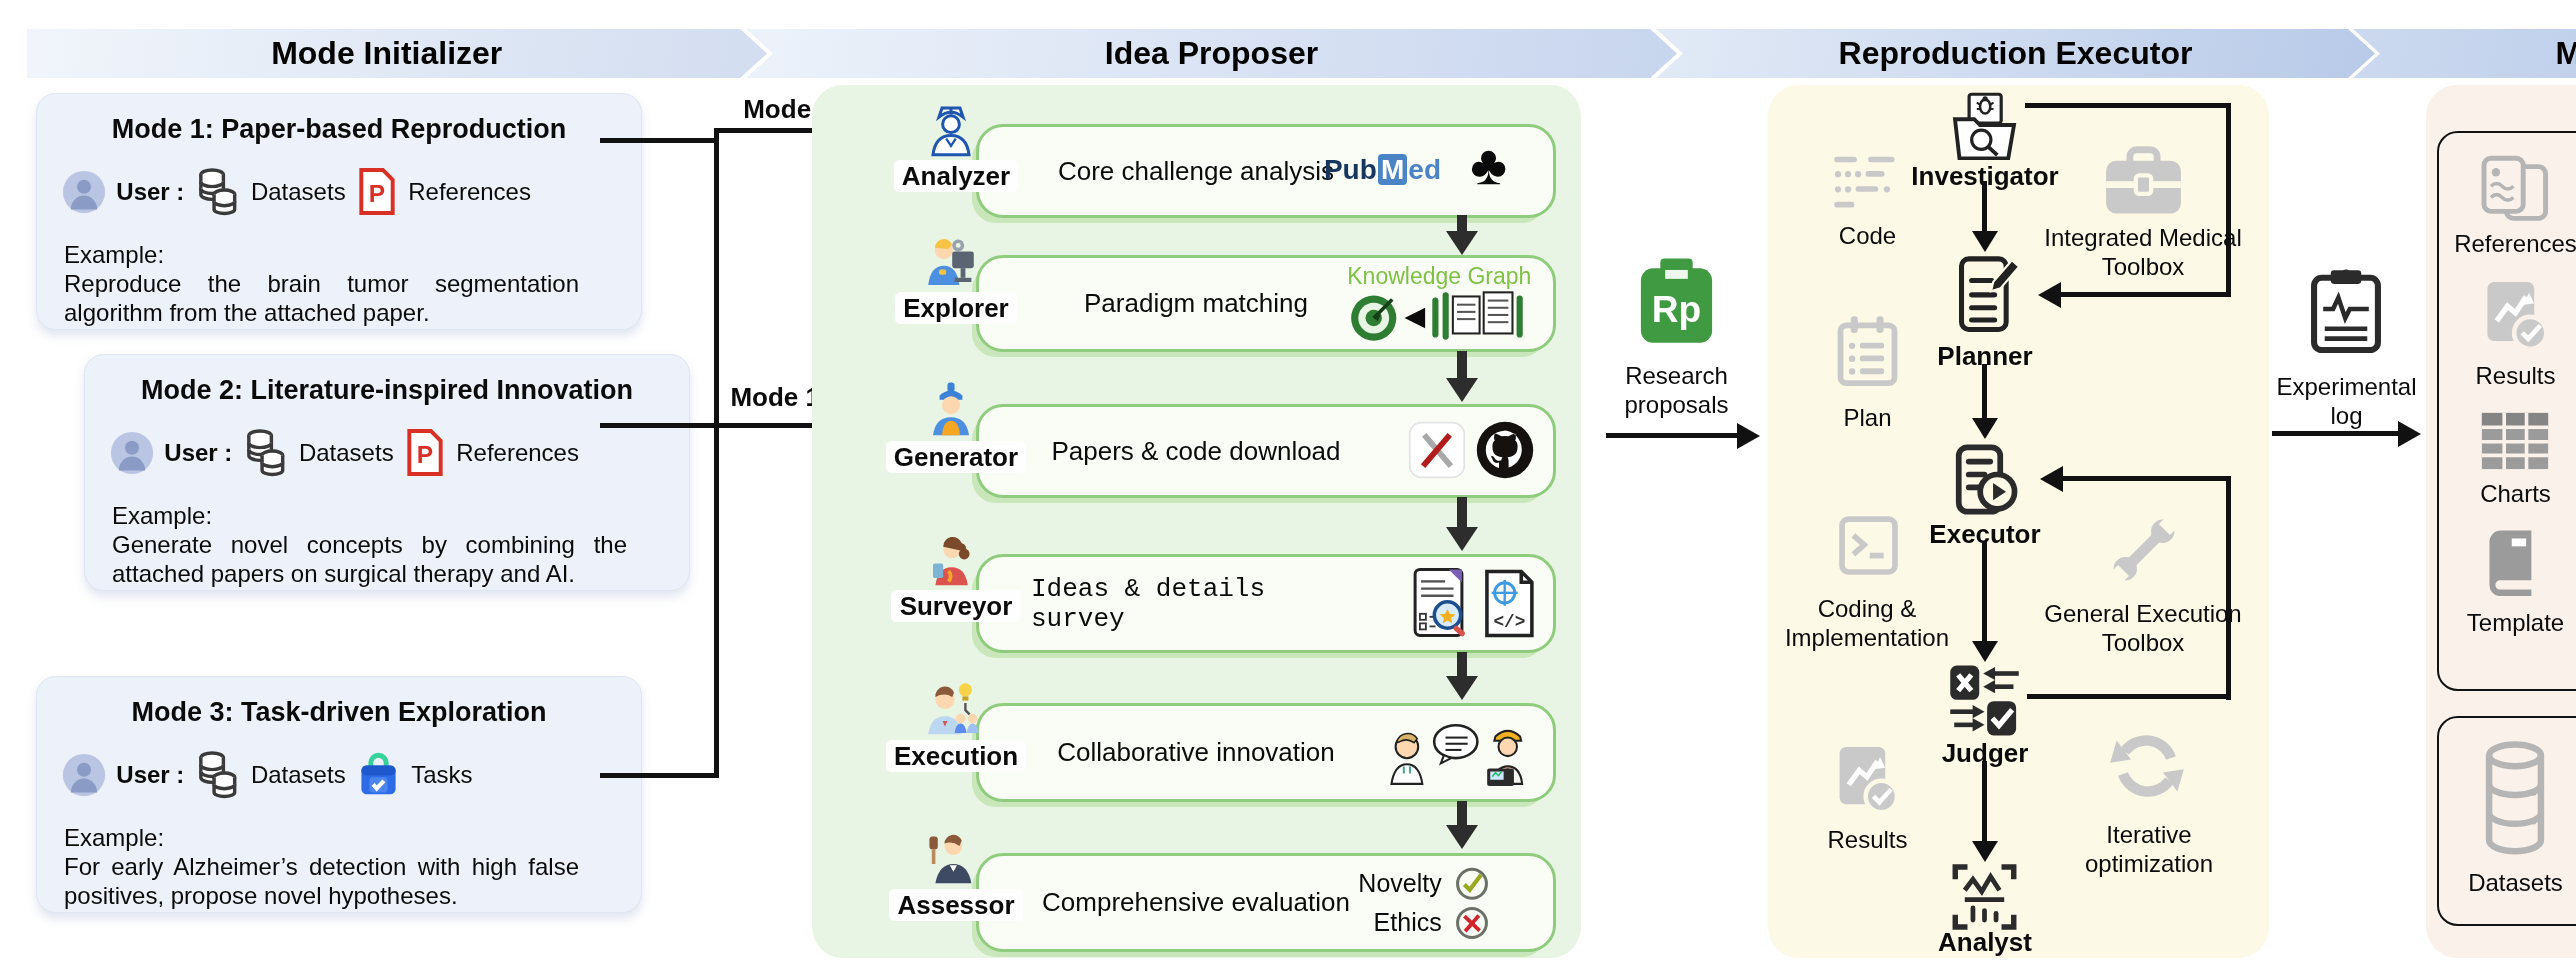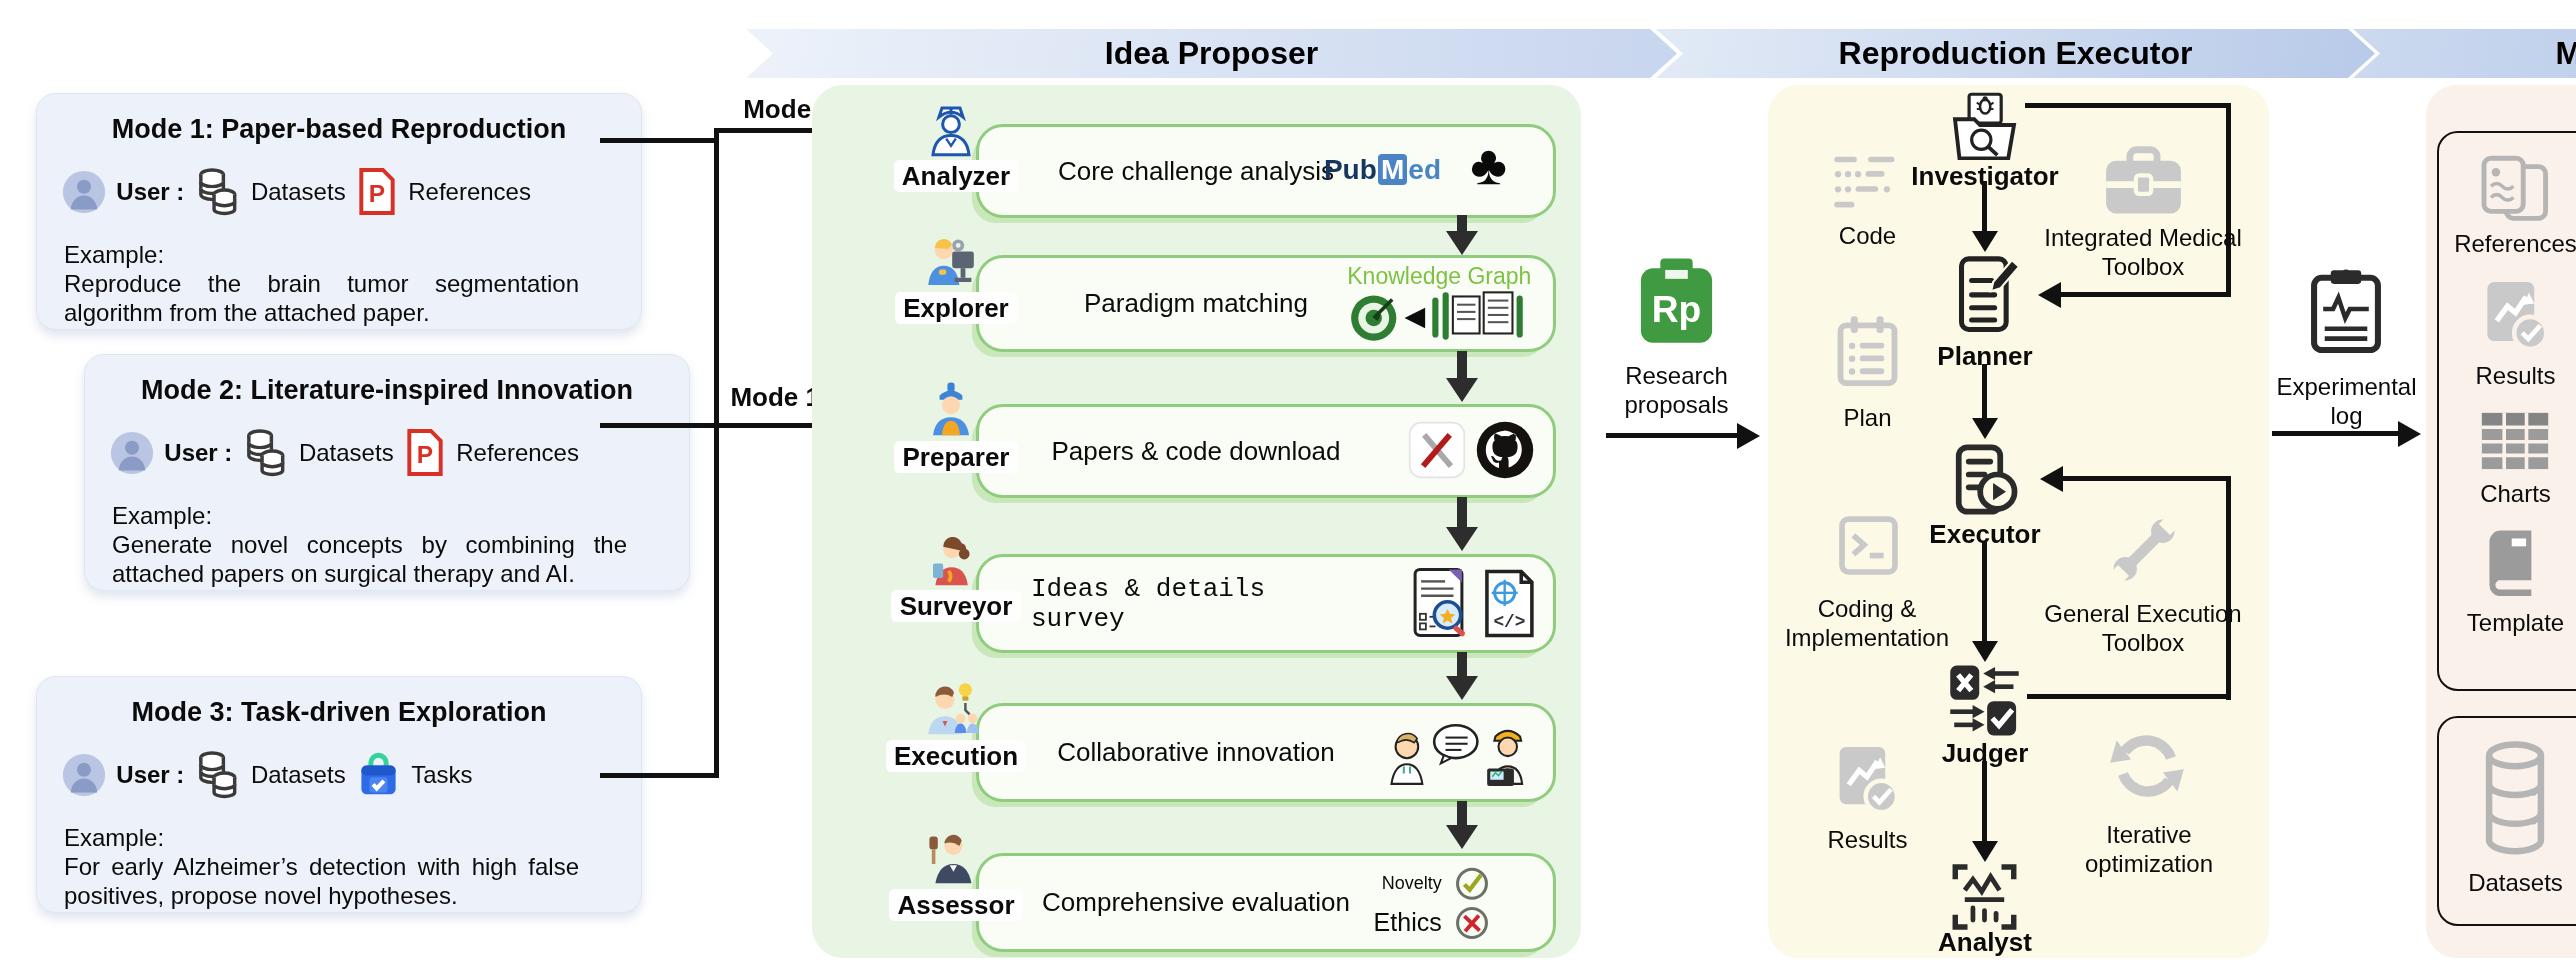--- a/index.html
+++ b/index.html
@@ -35,20 +35,23 @@
   .kgtag{color:#7dc243;font-size:23px;}
   .pub1{color:#16365f;font-weight:bold;}
   .pub2{background:#4a84c4;color:#fff;font-weight:bold;border-radius:4.1px;padding:0 3.1px;margin:0 1px;}
   .pub3{color:#4a84c4;font-weight:bold;}
 </style>
 </head>
 <body>
 
 <div id="canvas">
 
+  <div class="banner flat" style="left:27px;width:740px;background:linear-gradient(100deg,#f1f5fb,#d2ddf0);">
+    <span style="padding-right:20.6px;">Mode Initializer</span>
+  </div>
   <div class="banner notch" style="left:746px;width:931px;background:linear-gradient(100deg,#edf2fa,#c7d5ee);">
     <span>Idea Proposer</span>
   </div>
   <div class="banner notch" style="left:1656px;width:719px;background:linear-gradient(100deg,#e2eaf6,#b8cae9);">
     <span>Reproduction Executor</span>
   </div>
   <div class="banner notch" style="left:2353px;width:743px;background:linear-gradient(100deg,#ccd9ef,#a8c0e5);">
     <span>Manuscript Composer</span>
   </div>
 
@@ -235,21 +238,21 @@
         <path d="M50 18c-18 0-32 14-32 32 0 14 9 26 22 30v-9c-8 2-10-3-11-6-1-2-3-5-1-5 3 0 5 4 5 4 3 5 9 4 11 3 0-2 1-4 2-5-9-1-17-4-17-18 0-4 1-8 4-10-1-1-2-6 0-11 0 0 3-1 11 4a36 36 0 0 1 12 0c8-5 11-4 11-4 2 5 1 10 0 11 3 2 4 6 4 10 0 14-8 17-17 18 1 1 2 3 2 7v10c13-4 22-16 22-30 0-18-14-32-32-32z" fill="#fff"></path>
       </svg>
   </div>
   <svg class="agent-ic" style="top:380px;" viewBox="0 0 100 100">
       <rect x="44" y="4" width="12" height="16" rx="5" fill="#3b82d8"></rect>
       <path d="M31 26 q19 -17 38 0 v7 h-38 z" fill="#3b82d8"></path>
       <circle cx="50" cy="42" r="15" fill="#fcd7b0"></circle>
       <path d="M20 92 q4 -30 30 -30 t30 30 z" fill="#4d8fe0"></path>
       <path d="M35 92 q2 -24 15 -24 t15 24 z" fill="#f5a623"></path>
     </svg>
-  <div class="agent-lb" style="top:442px;"><span>Preparer</span></div>
+  <div class="agent-lb" style="top:442px;"><span>Generator</span></div>
 
   <div class="pill" style="top:554px;height:93px;font-family:Liberation Mono, monospace;">
     <div class="task">Ideas &amp; details survey</div>
     <svg class="abs" style="right:81px;top:10.3px;" width="61" height="72" viewBox="0 0 100 120">
         <rect x="6" y="4" width="78" height="110" rx="8" fill="#fff" stroke="#222" stroke-width="5"></rect>
         <path d="M62 4 h22 v22 z" fill="#7a5fb5"></path>
         <g stroke="#555" stroke-width="4">
           <line x1="16" y1="24" x2="56" y2="24"></line>
           <line x1="16" y1="36" x2="70" y2="36"></line>
           <line x1="16" y1="48" x2="70" y2="48"></line>
@@ -317,21 +320,21 @@
       <circle cx="66" cy="66" r="8" fill="#fcd7b0"></circle>
       <path d="M56 90 q2 -16 10 -16 t10 16 z" fill="#5b8def"></path>
       <circle cx="86" cy="66" r="8" fill="#fcd7b0"></circle>
       <path d="M76 90 q2 -16 10 -16 t10 16 z" fill="#9fc1f5"></path>
     </svg>
   <div class="agent-lb" style="top:741px;"><span>Execution</span></div>
 
   <div class="pill" style="top:853px;height:93px;">
     <div class="task">Comprehensive evaluation</div>
     <div class="abs" style="right:62px;top:8.2px;display:flex;align-items:center;gap:11.3px;">
-      <span style="font-size:18px;">Novelty</span>
+      <span style="font-size:25px;">Novelty</span>
       <svg width="38" height="38" viewBox="0 0 100 100">
           <circle cx="50" cy="52" r="38" fill="none" stroke="#6b7265" stroke-width="8"></circle>
           <path d="M30 54 l14 14 30 -40" stroke="#9aa81f" stroke-width="11" fill="none"></path>
         </svg>
     </div>
     <div class="abs" style="right:62px;bottom:7.2px;display:flex;align-items:center;gap:11.3px;">
       <span style="font-size:25px;">Ethics</span>
       <svg width="38" height="38" viewBox="0 0 100 100">
           <circle cx="50" cy="50" r="38" fill="none" stroke="#6b7265" stroke-width="8"></circle>
           <path d="M30 32 l40 38 M68 30 l-36 42" stroke="#d2222a" stroke-width="10"></path>

